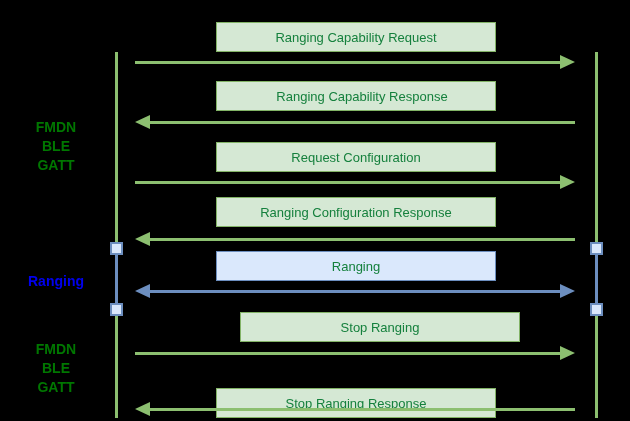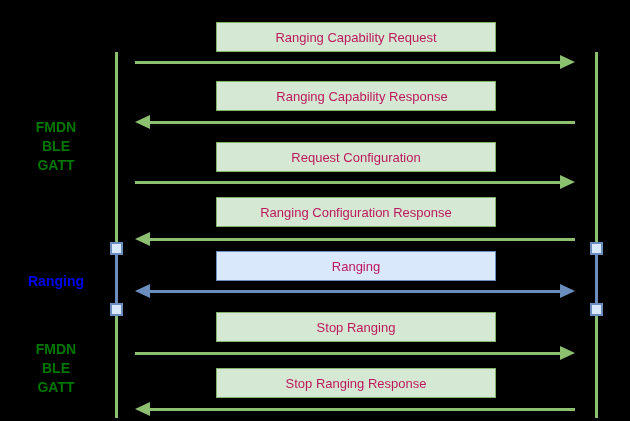--- a/index.html
+++ b/index.html
@@ -74,21 +74,21 @@
     position: absolute;
     left: 216px;
     width: 280px;
     height: 30px;
     box-sizing: border-box;
     border: 1px solid;
     display: flex;
     align-items: center;
     justify-content: center;
     font-size: 13px;
-    color: #be185d;
+    color: #15803d;
   }
   .msg-box.green { background: var(--green-fill); border-color: var(--green-stroke); }
   .msg-box.blue  { background: var(--blue-fill);  border-color: var(--blue-stroke); }
 
   
   .arrow {
     position: absolute;
     left: 135px;
     width: 440px;
     height: 14px;
@@ -152,24 +152,24 @@
       <div class="arrow" style="top: 232px;">
         <div class="line" style="background: rgb(140, 191, 112); left: 13px; right: 0px;"></div>
         <div class="head left" style="border-right-color: rgb(140, 191, 112);"></div>
       </div>
       <div class="msg-box blue" style="top: 251px;">Ranging</div>
       <div class="arrow" style="top: 284px;">
         <div class="line" style="background: rgb(108, 142, 191); left: 13px; right: 13px;"></div>
         <div class="head right" style="border-left-color: rgb(108, 142, 191);"></div>
         <div class="head left" style="border-right-color: rgb(108, 142, 191);"></div>
       </div>
-      <div class="msg-box green" style="top: 312px;">Stop Ranging</div>
+      <div class="msg-box green" style="top: 312px; margin-left: 24px;">Stop Ranging</div>
       <div class="arrow" style="top: 346px;">
         <div class="line" style="background: rgb(140, 191, 112); left: 0px; right: 13px;"></div>
         <div class="head right" style="border-left-color: rgb(140, 191, 112);"></div>
       </div>
-      <div class="msg-box green" style="top: 368px;">Stop Ranging Response</div>
+      <div class="msg-box green" style="top: 388px; text-decoration: underline;">Stop Ranging Response</div>
       <div class="arrow" style="top: 402px;">
         <div class="line" style="background: rgb(140, 191, 112); left: 13px; right: 0px;"></div>
         <div class="head left" style="border-right-color: rgb(140, 191, 112);"></div>
       </div>
     </div>
 </div>
 
 </body></html>

